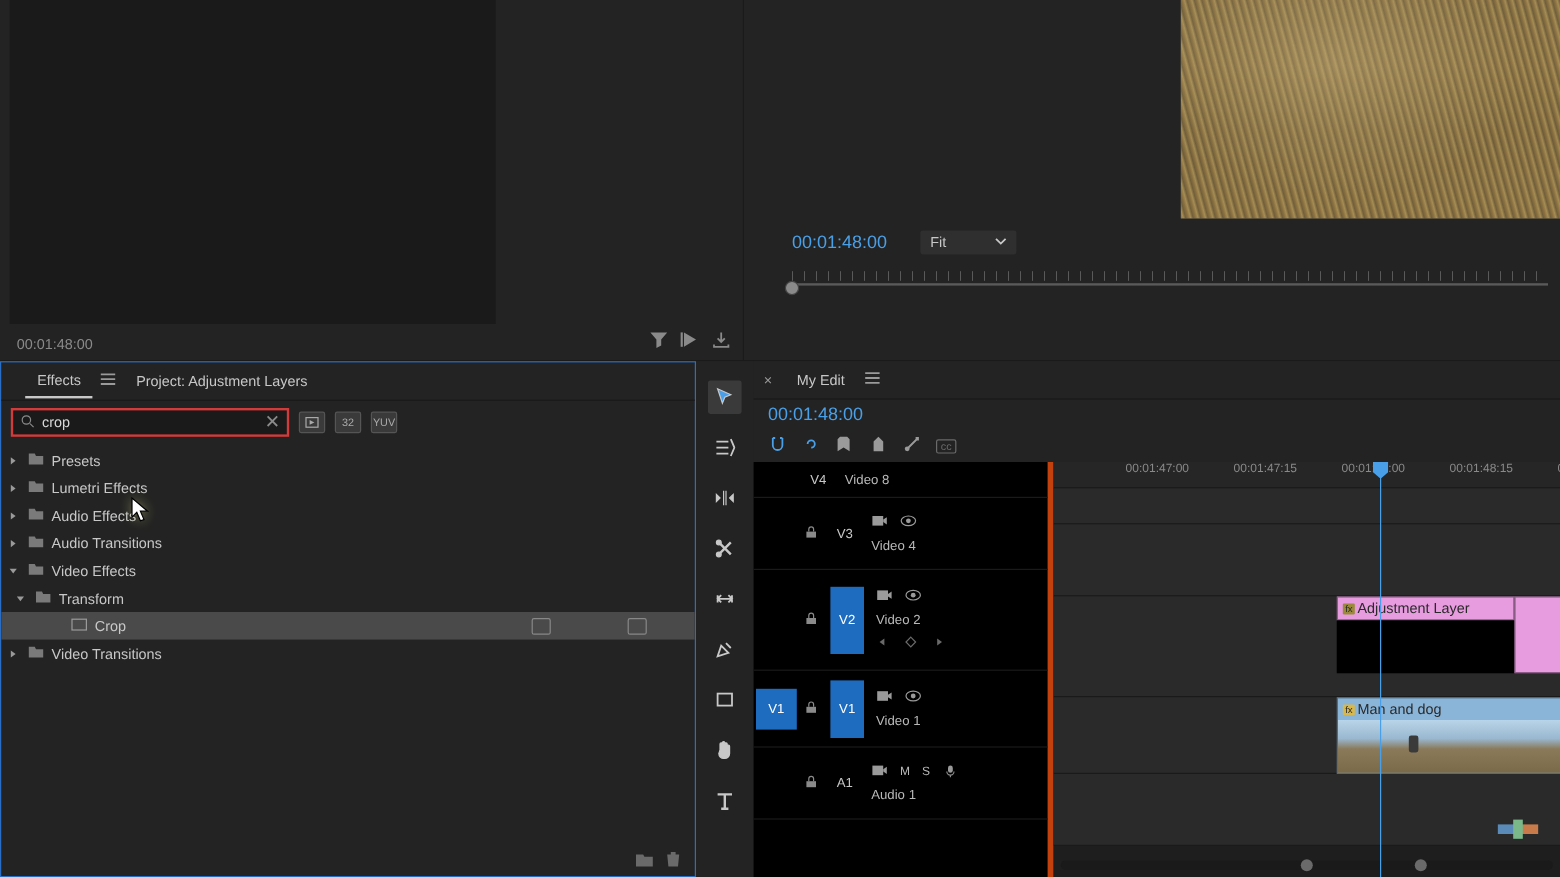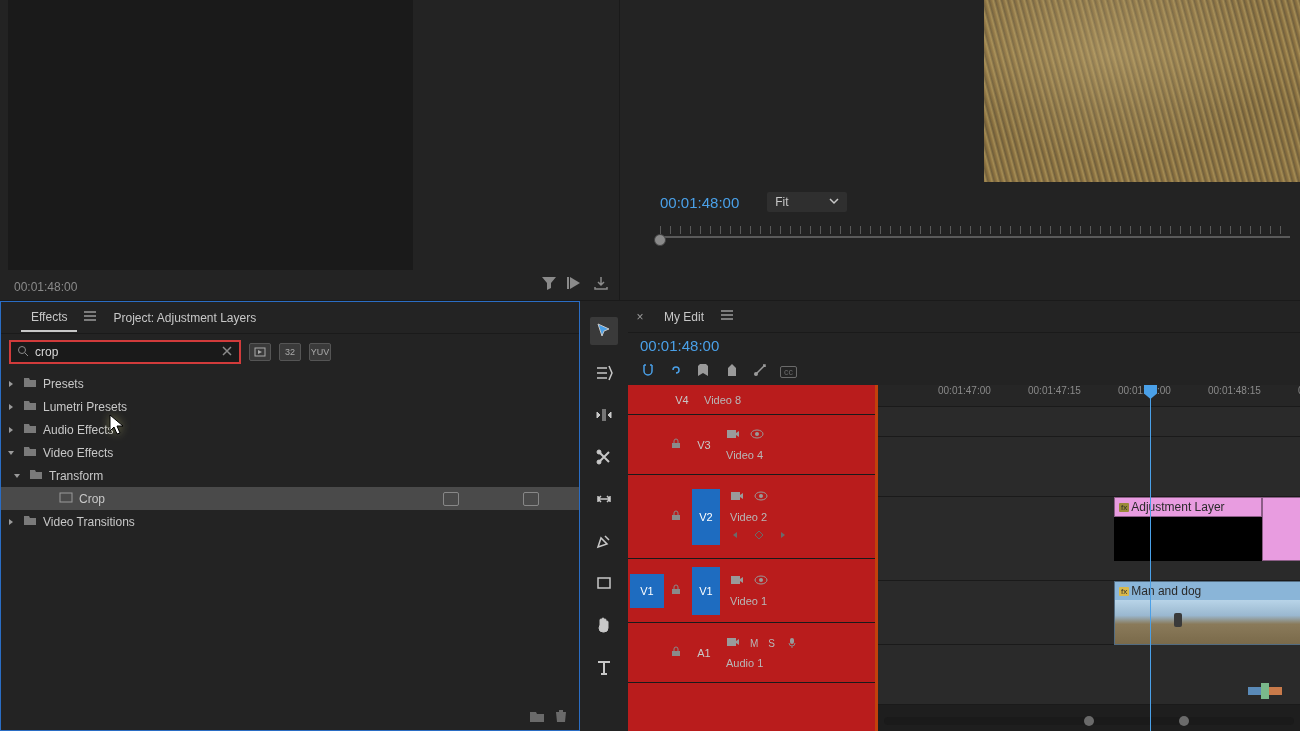--- a/index.html
+++ b/index.html
@@ -55,21 +55,21 @@
 .tool-btn{width:28px;height:28px;display:flex;align-items:center;justify-content:center;cursor:pointer;border-radius:2px}
 .tool-btn.active{background:#3a3a3a}
 .tool-btn svg{width:18px;height:18px;fill:#c8c8c8;stroke:#c8c8c8}
 .timeline-panel{flex:1;background:#232323;display:flex;flex-direction:column;position:relative}
 .timeline-header{display:flex;align-items:center;height:32px;padding:0 4px;gap:6px;border-bottom:1px solid #1a1a1a}
 .close-x{width:16px;color:#9a9a9a;text-align:center;cursor:pointer}
 .timeline-timecode{color:#4aa0e8;font-size:15px;font-weight:500;padding:4px 12px}
 .timeline-tools{display:flex;gap:12px;padding:4px 12px;align-items:center}
 .timeline-tools svg{width:16px;height:16px;fill:#9a9a9a}
 .timeline-body{display:flex;flex:1;position:relative}
-.track-headers{width:250px;background:#b91c1c;border-right:3px solid #c2410c;position:relative}
+.track-headers{width:250px;background:#000000;border-right:5px solid #c2410c;position:relative}
 .track-row{display:flex;align-items:center;border-bottom:1px solid #1a1a1a;padding-left:42px;gap:10px}
 .track-row.h30{height:30px}
 .track-row.h84{height:84px}
 .track-row.h64{height:64px}
 .track-row.h60{height:60px}
 .lock-ic svg{width:12px;height:12px;fill:#8a8a8a}
 .track-tag{width:24px;height:24px;display:flex;align-items:center;justify-content:center;color:#c8c8c8;font-size:11px}
 .track-tag.blue{background:#1e6cc0;color:#fff}
 .track-tag.blue-tall{background:#1e6cc0;color:#fff;height:56px;width:28px}
 .track-tag.blue-src{background:#1e6cc0;color:#fff;height:34px;width:34px;position:absolute;left:2px}
@@ -186,32 +186,43 @@
         </div>
         <div class="tree-item">
           <span class="chev">
               <svg viewBox="0 0 8 8">
                 <path d="M2 1l4 3-4 3z"></path>
               </svg>
             </span>
           <span class="folder-ic"><svg viewBox="0 0 14 12">
                 <path d="M1 2h5l1 2h6v7H1z"></path>
               </svg></span>
-          <span class="tree-label">Lumetri Presets</span>
+          <span class="tree-label">Lumetri Effects</span>
         </div>
         <div class="tree-item">
           <span class="chev">
               <svg viewBox="0 0 8 8">
                 <path d="M2 1l4 3-4 3z"></path>
               </svg>
             </span>
           <span class="folder-ic"><svg viewBox="0 0 14 12">
                 <path d="M1 2h5l1 2h6v7H1z"></path>
               </svg></span>
           <span class="tree-label">Audio Effects</span>
+        </div>
+        <div class="tree-item">
+          <span class="chev">
+              <svg viewBox="0 0 8 8">
+                <path d="M2 1l4 3-4 3z"></path>
+              </svg>
+            </span>
+          <span class="folder-ic"><svg viewBox="0 0 14 12">
+                <path d="M1 2h5l1 2h6v7H1z"></path>
+              </svg></span>
+          <span class="tree-label">Audio Transitions</span>
         </div>
         <div class="tree-item">
           <span class="chev">
               <svg viewBox="0 0 8 8">
                 <path d="M1 2l3 4 3-4z"></path>
               </svg>
             </span>
           <span class="folder-ic"><svg viewBox="0 0 14 12">
                 <path d="M1 2h5l1 2h6v7H1z"></path>
               </svg></span>

